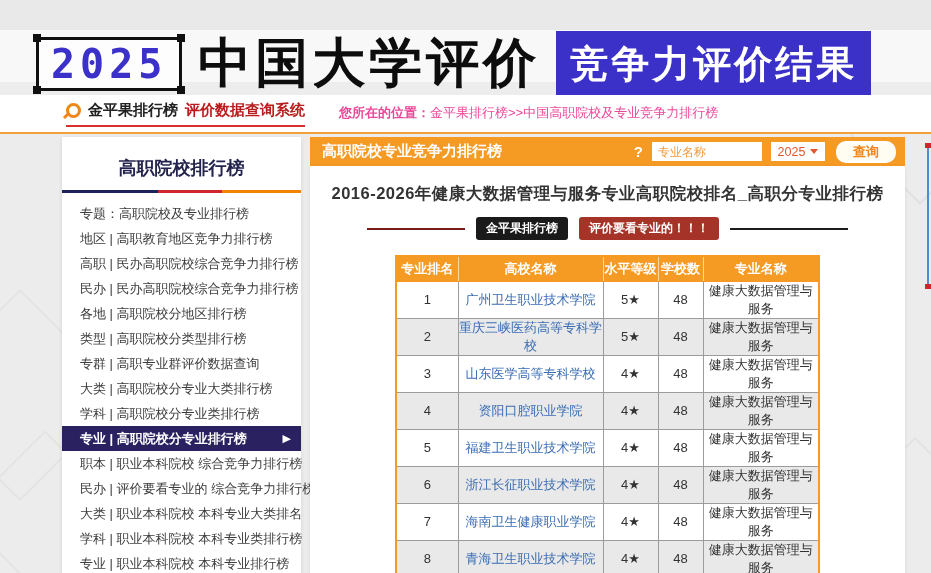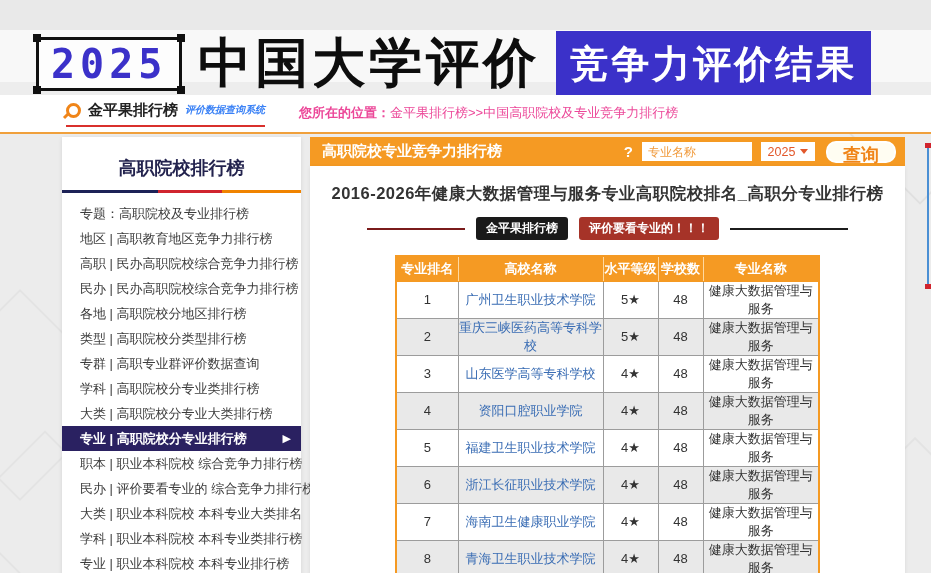--- a/index.html
+++ b/index.html
@@ -38,21 +38,21 @@
                 padding:8px 14px; white-space:nowrap; }
 
   
   .navbar { position:absolute; left:0; top:95px; width:931px; height:39px; background:#ffffff;
             border-bottom:2px solid #f0a03c; display:flex; align-items:center; padding-left:66px; }
   .brand-wrap { display:flex; align-items:center; gap:7px; border-bottom:2px solid #d9302c; padding-bottom:5px; }
   .mag { width:15px; height:15px; border:3px solid #f08519; border-radius:50%; position:relative; display:inline-block; }
   .mag::after { content:""; position:absolute; width:3px; height:7px; background:#f08519;
                 left:-4px; bottom:-4px; transform:rotate(45deg); }
   .brand { font-size:15px; color:#222222; font-weight:600; }
-  .brand-suffix { font-size:10px; color:#3b82f6; font-weight:600;font-style:italic; }
+  .brand-suffix { font-size:15px; color:#b91c1c; font-weight:600; }
   .loc { margin-left:34px; font-size:13px; color:#ec4899; padding-bottom:2px; }
   .loc .loc-label { font-weight:700; }
 
   
   .sidebar { position:absolute; left:62px; top:137px; width:239px; background:#ffffff;
              box-shadow:0 1px 4px rgba(0,0,0,0.10); padding-bottom:12px; }
   .sidebar-title { text-align:center; font-size:18px; font-weight:700; color:#23234e; padding:19px 0 10px; }
   .tricolor { display:flex; height:3px; }
   .tricolor i:nth-child(1){ width:40%; background:#1d2257; }
   .tricolor i:nth-child(2){ width:27%; background:#d0242e; }
@@ -70,21 +70,21 @@
   .bar-spacer { flex:1; }
   .help { color:#ffffff; font-weight:700; font-size:15px; margin-right:9px; }
   .major-input { width:110px; height:19px; border:1px solid #ffffff; font-size:12px; padding:0 5px; color:#c07020; }
   .major-input::placeholder { color:#f09a3c; }
   .year-select { margin-left:9px; width:54px; height:19px; background:#ffffff; border:1px solid #ffffff;
                  display:flex; align-items:center; justify-content:center; gap:5px;
                  font-size:12.5px; color:#e2572b; cursor:pointer; }
   .caret { width:0; height:0; border-left:4px solid transparent; border-right:4px solid transparent;
            border-top:5px solid #e2572b; display:inline-block; }
   .query-btn { margin-left:11px; height:22px; padding:0 15px; background:#fffdf2; color:#f08519;
-               font-weight:700; font-size:18px; border:2px solid #ffffff; border-radius:10px; cursor:pointer; }
+               font-weight:700; font-size:13px; border:2px solid #ffffff; border-radius:10px; cursor:pointer; }
 
   .panel { background:#ffffff; min-height:430px; padding-top:17px; box-shadow:0 1px 4px rgba(0,0,0,0.08); }
   .page-title { text-align:center; font-size:16.5px; font-weight:600; color:#333333; letter-spacing:0.5px; }
   .badge-row { display:flex; align-items:center; justify-content:center; gap:11px; margin-top:12px; }
   .line { height:2px; display:inline-block; }
   .line-red { width:98px; background:#7a1b1b; }
   .line-black { width:118px; background:#1c1c1c; }
   .badge { font-size:12px; font-weight:700; color:#ffffff; padding:3px 10px; border-radius:3px; white-space:nowrap; }
   .badge-black { background:#1a1a1a; }
   .badge-red { background:#a63328; }
@@ -156,22 +156,22 @@
       <i></i>
     </div>
   <ul class="side-list" id="sidebar-list">
       <li>专题：高职院校及专业排行榜</li>
       <li>地区 | 高职教育地区竞争力排行榜</li>
       <li>高职 | 民办高职院校综合竞争力排行榜</li>
       <li>民办 | 民办高职院校综合竞争力排行榜</li>
       <li>各地 | 高职院校分地区排行榜</li>
       <li>类型 | 高职院校分类型排行榜</li>
       <li>专群 | 高职专业群评价数据查询</li>
+      <li>大类 | 高职院校分专业大类排行榜</li>
       <li>学科 | 高职院校分专业类排行榜</li>
-      <li>大类 | 高职院校分专业大类排行榜</li>
       <li class="active">专业 | 高职院校分专业排行榜<span class="arrow">▶</span></li>
       <li>职本 | 职业本科院校 综合竞争力排行榜</li>
       <li>民办 | 评价要看专业的 综合竞争力排行榜</li>
       <li>大类 | 职业本科院校 本科专业大类排名</li>
       <li>学科 | 职业本科院校 本科专业类排行榜</li>
       <li>专业 | 职业本科院校 本科专业排行榜</li>
     </ul>
 </aside>
 
 <main class="content">

